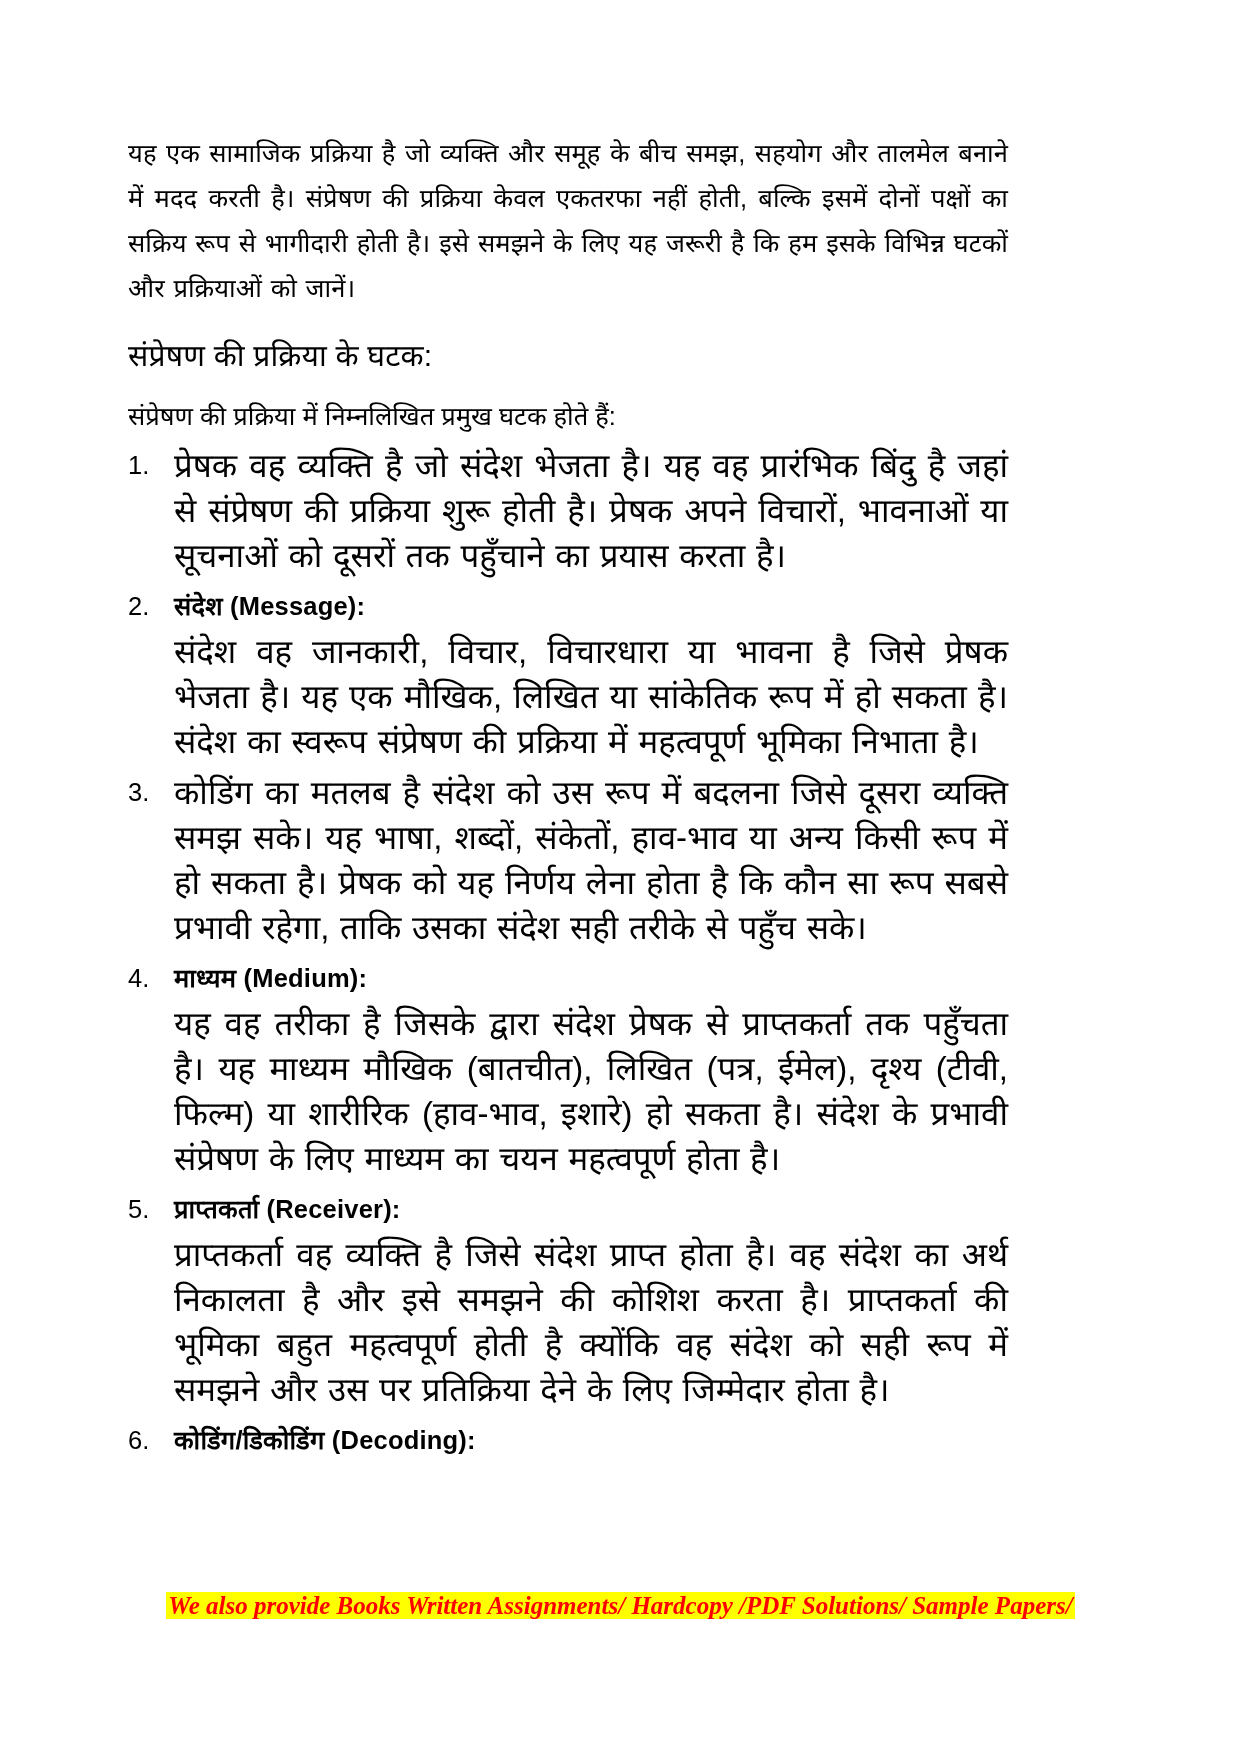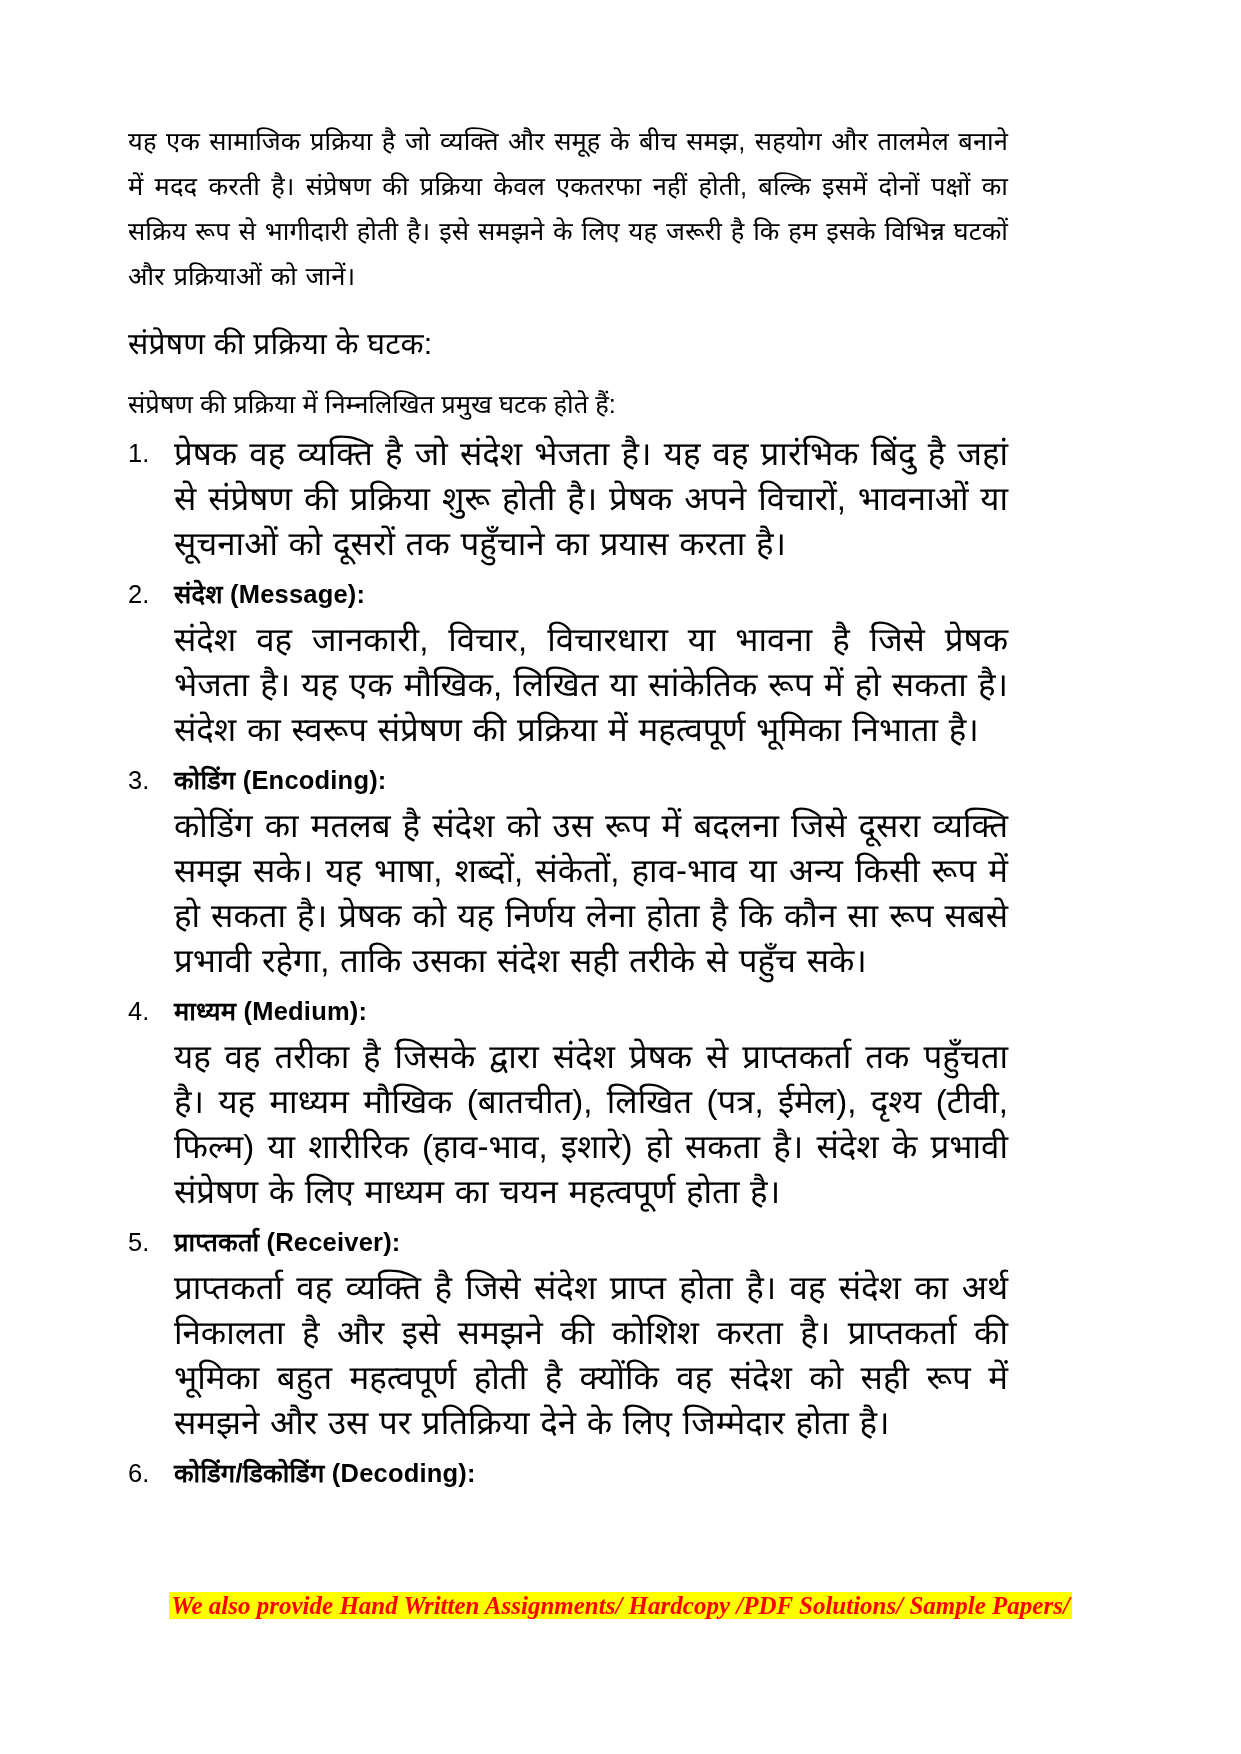--- a/index.html
+++ b/index.html
@@ -19,21 +19,21 @@
     position: absolute;
     left: 0; top: 0;
     width: 1241px;
     height: 1754px;
     background: #fff;
     box-sizing: border-box;
   }
   .content {
     position: absolute;
     left: 128px;
-    top: 119px;
+    top: 131px;
     width: 880px;
   }
   
   .para {
     font-size: 25.5px;
     line-height: 45px;
     text-align: justify;
     text-justify: inter-word;
     margin: 0 0 6px 0;
     letter-spacing: 0.1px;
@@ -137,21 +137,20 @@
       </li>
 
       <li>
         <span class="marker">2.</span>
         <div class="item-title"><span>संदेश</span> <span class="en">(Message):</span></div>
         <div class="item-body">संदेश वह जानकारी, विचार, विचारधारा या भावना है जिसे प्रेषक भेजता है। यह एक मौखिक, लिखित या सांकेतिक रूप में हो सकता है। संदेश का स्वरूप संप्रेषण की प्रक्रिया में महत्वपूर्ण भूमिका निभाता है।</div>
       </li>
 
       <li>
         <span class="marker">3.</span>
-        <div class="item-title"><span>कोडिंग</span> <span class="en">(Encoding):</span></div>
         <div class="item-body">कोडिंग का मतलब है संदेश को उस रूप में बदलना जिसे दूसरा व्यक्ति समझ सके। यह भाषा, शब्दों, संकेतों, हाव-भाव या अन्य किसी रूप में हो सकता है। प्रेषक को यह निर्णय लेना होता है कि कौन सा रूप सबसे प्रभावी रहेगा, ताकि उसका संदेश सही तरीके से पहुँच सके।</div>
       </li>
 
       <li>
         <span class="marker">4.</span>
         <div class="item-title"><span>माध्यम</span> <span class="en">(Medium):</span></div>
         <div class="item-body">यह वह तरीका है जिसके द्वारा संदेश प्रेषक से प्राप्तकर्ता तक पहुँचता है। यह माध्यम मौखिक (बातचीत), लिखित (पत्र, ईमेल), दृश्य (टीवी, फिल्म) या शारीरिक (हाव-भाव, इशारे) हो सकता है। संदेश के प्रभावी संप्रेषण के लिए माध्यम का चयन महत्वपूर्ण होता है।</div>
       </li>
 
       <li>
@@ -162,15 +161,15 @@
 
       <li>
         <span class="marker">6.</span>
         <div class="item-title"><span>कोडिंग/डिकोडिंग</span> <span class="en">(Decoding):</span></div>
       </li>
 
     </ol>
   </div>
 
   <div class="footer-banner">
-    <div class="footer-line l1"><span class="footer-mark">We also provide Hand Written Assignments/ Hardcopy /PDF Solutions/ Sample Papers/</span></div>
+    <div class="footer-line l1"><span class="footer-mark">We also provide Books Written Assignments/ Hardcopy /PDF Solutions/ Sample Papers/</span></div>
   </div>
 </div>
 
 </body></html>

